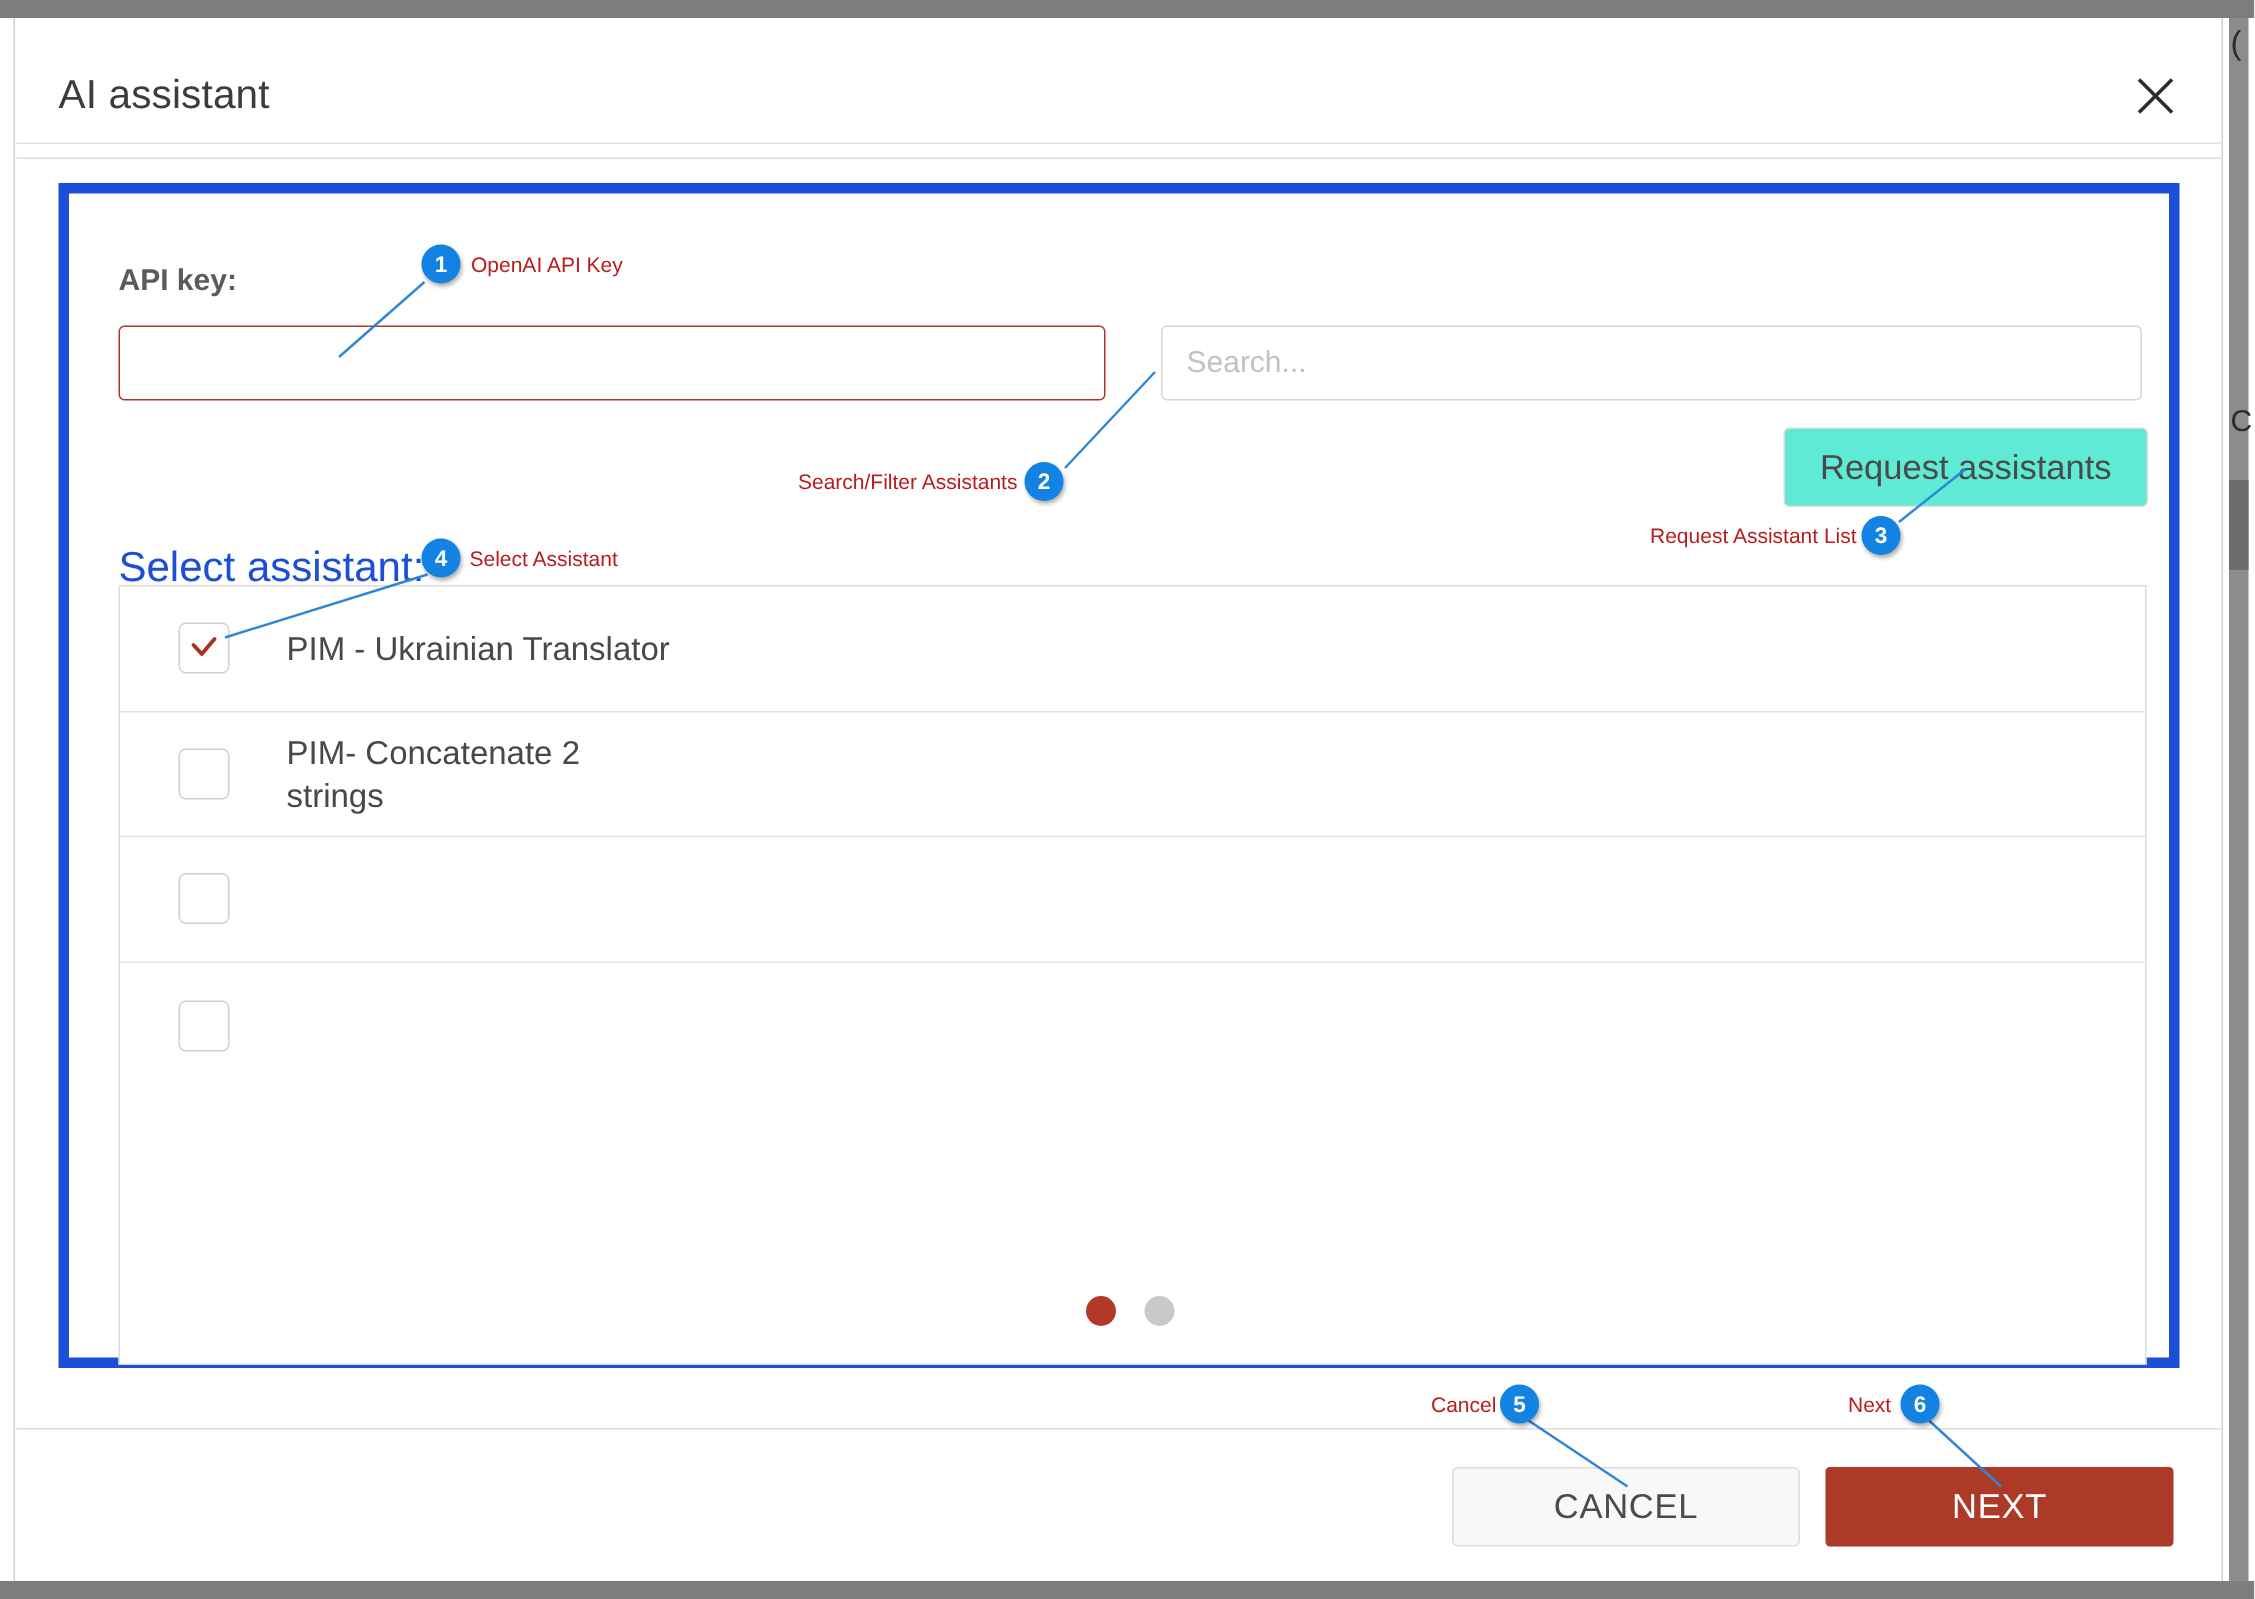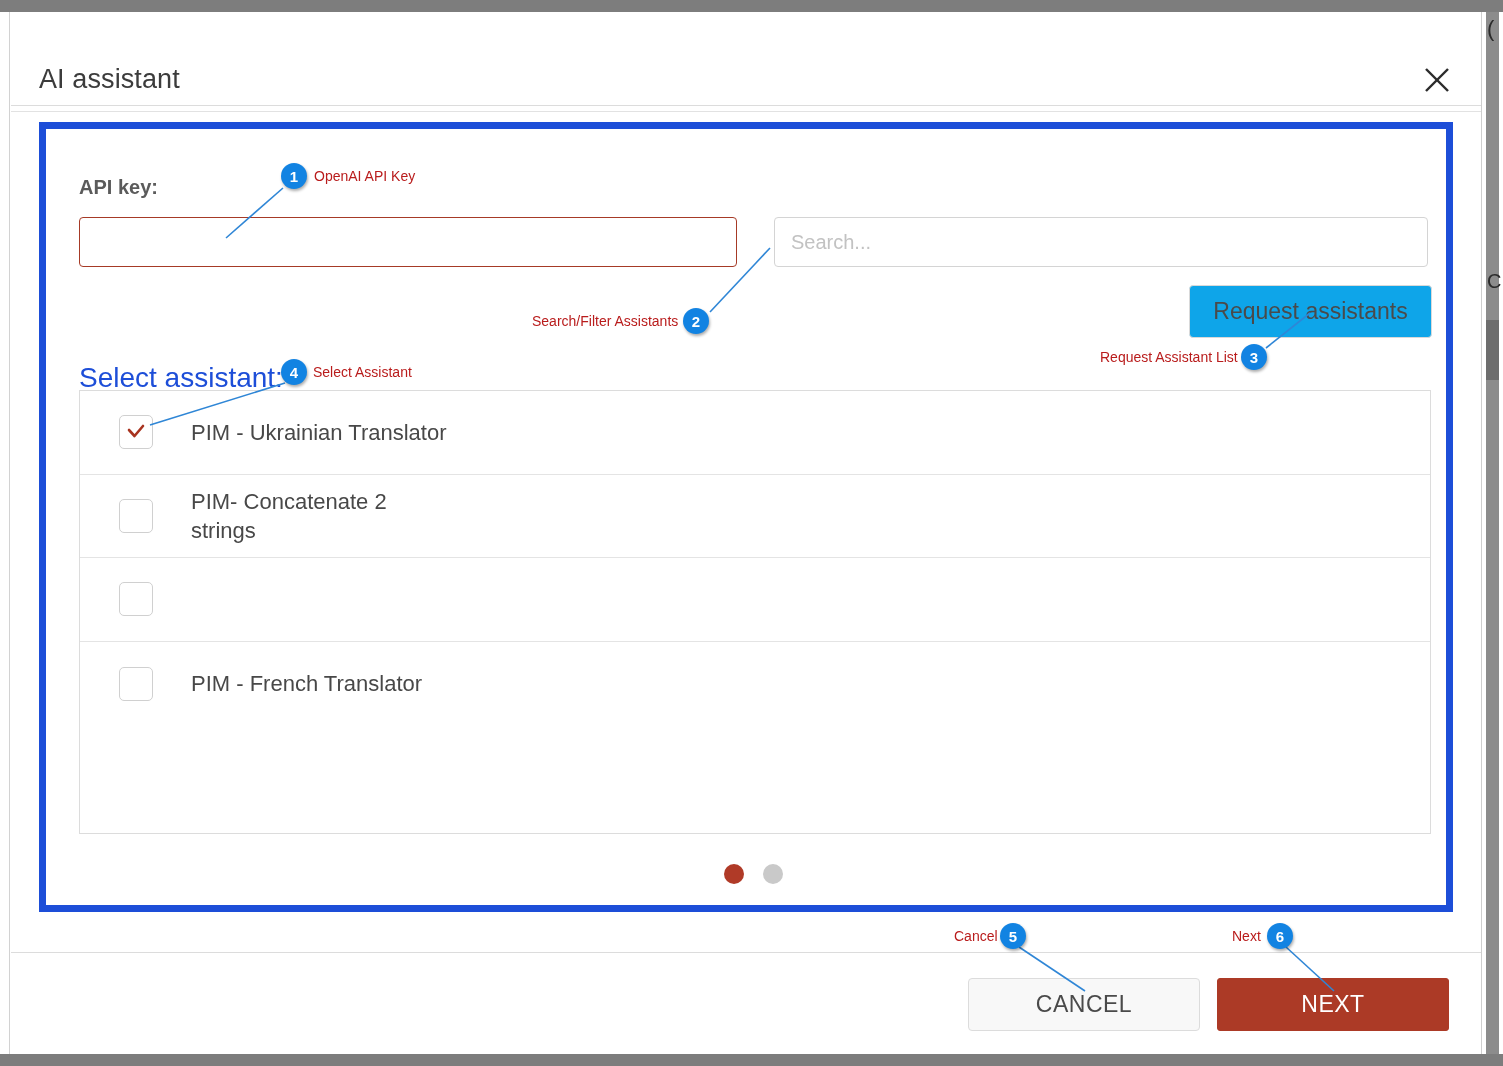--- a/index.html
+++ b/index.html
@@ -75,21 +75,21 @@
     left: 11px;
     top: 12px;
     width: 1470px;
     height: 1042px;
     background: #ffffff;
     box-sizing: border-box;
   }
 
   .modal-header {
     position: absolute;
-    left: 0; top: 16px;
+    left: 0; top: 0;
     width: 1470px;
     height: 83px;
     border-bottom: 1px solid #dededede;
   }
   .modal-title {
     position: absolute;
     left: 28px;
     top: 36px;
     font-size: 27px;
     color: #3c3c3c;
@@ -173,21 +173,21 @@
     outline: none;
   }
   .search-input::placeholder { color: #c2c2c2; }
 
   .request-btn {
     position: absolute;
     left: 1143px;
     top: 156px;
     width: 243px;
     height: 53px;
-    background: #0ea5e9;
+    background: #5eead4;
     border: 1px solid #d9d9d9;
     border-radius: 4px;
     box-sizing: border-box;
     font-family: "Liberation Sans", sans-serif;
     font-size: 23px;
     color: #4a4a4a;
     cursor: pointer;
   }
 
   .label-select {
@@ -197,21 +197,21 @@
     font-size: 28px;
     font-weight: normal;
     color: #1d4ed8;
   }
 
   .assist-list {
     position: absolute;
     left: 33px;
     top: 261px;
     width: 1352px;
-    height: 444px;
+    height: 520px;
     border: 1px solid #dcdcdc;
     box-sizing: border-box;
     background: #ffffff;
   }
   .assist-row {
     display: flex;
     align-items: center;
     min-height: 83.6px;
     border-bottom: 1px solid #e4e4e4;
     padding-left: 39px;
@@ -386,21 +386,20 @@
           <div class="assist-row">
             <div class="cbox"></div>
             <div class="assist-label">PIM- Concatenate 2
 strings</div>
           </div>
           <div class="assist-row">
             <div class="cbox"></div>
           </div>
           <div class="assist-row">
             <div class="cbox"></div>
-            <div class="assist-label">PIM - French Translator</div>
           </div>
         </div>
 
       <div class="dots" id="dots">
           <div class="dot active"></div>
           <div class="dot"></div>
         </div>
 
     </div>
 

